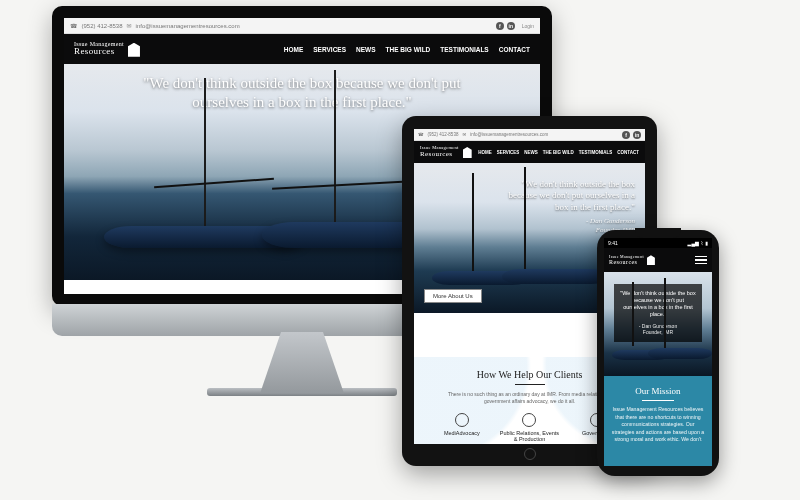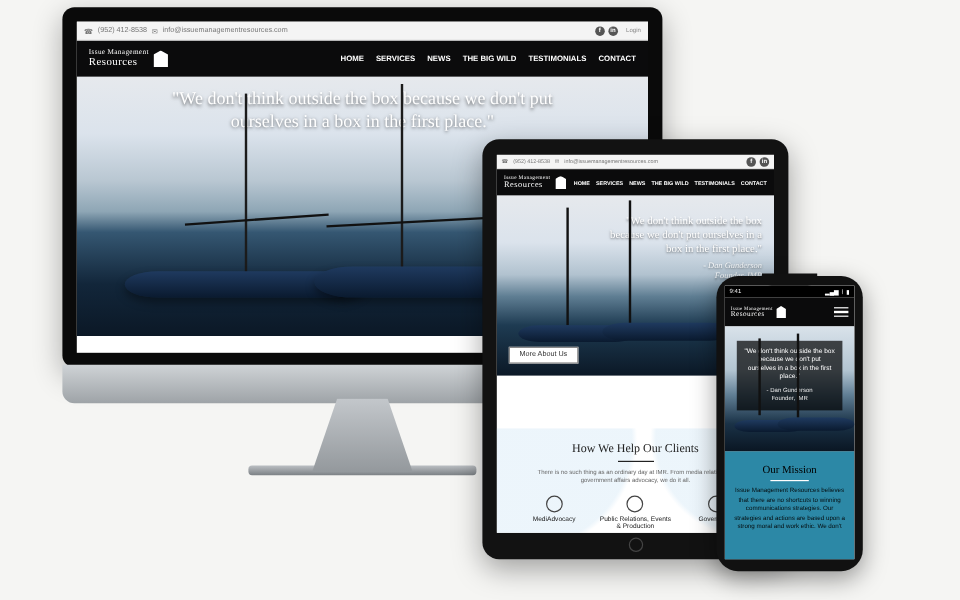--- a/index.html
+++ b/index.html
@@ -92,21 +92,21 @@
     .desktop-navbar {
       height: 30px;
       background: #0b0b0c;
       display: flex;
       align-items: center;
       padding: 0 10px;
       color: #fff;
     }
     .logo {
       display: flex;
-      align-items: center;
+      align-items: flex-end;
       gap: 4px;
     }
     .logo-text { font-size: 7px; line-height: 1.05; font-family: Georgia, serif; }
     .logo-text .l1 { font-size: 6px; letter-spacing: .3px; }
     .logo-text .l2 { font-size: 9px; letter-spacing: .4px; }
     .logo-icon {
       width: 12px; height: 14px; background: #fff;
       clip-path: polygon(50% 0,100% 25%,100% 100%,0 100%,0 25%);
       position: relative;
     }
@@ -270,21 +270,21 @@
     .phone-quote-box {
       position: absolute; top: 12px; left: 50%; transform: translateX(-50%);
       width: 88px; background: rgba(0,0,0,.7);
       color: #fff; font-size: 5.5px; padding: 6px; text-align: center;
       line-height: 1.3;
     }
     .phone-quote-box .attr { font-size: 5px; margin-top: 4px; opacity: .9; }
 
     .mission {
       background: #2c88a6;
-      color: #000000;
+      color: #ffffff;
       text-align: center;
       padding: 10px 7px 6px;
       height: 96px;
     }
     .mission-title { font-size: 9px; font-family: Georgia, serif; }
     .mission-title::after {
       content: ""; display: block; width: 32px; height: 1px; background: #fff;
       margin: 4px auto 5px;
     }
     .mission-body { font-size: 5.2px; line-height: 1.45; opacity: .92; }

